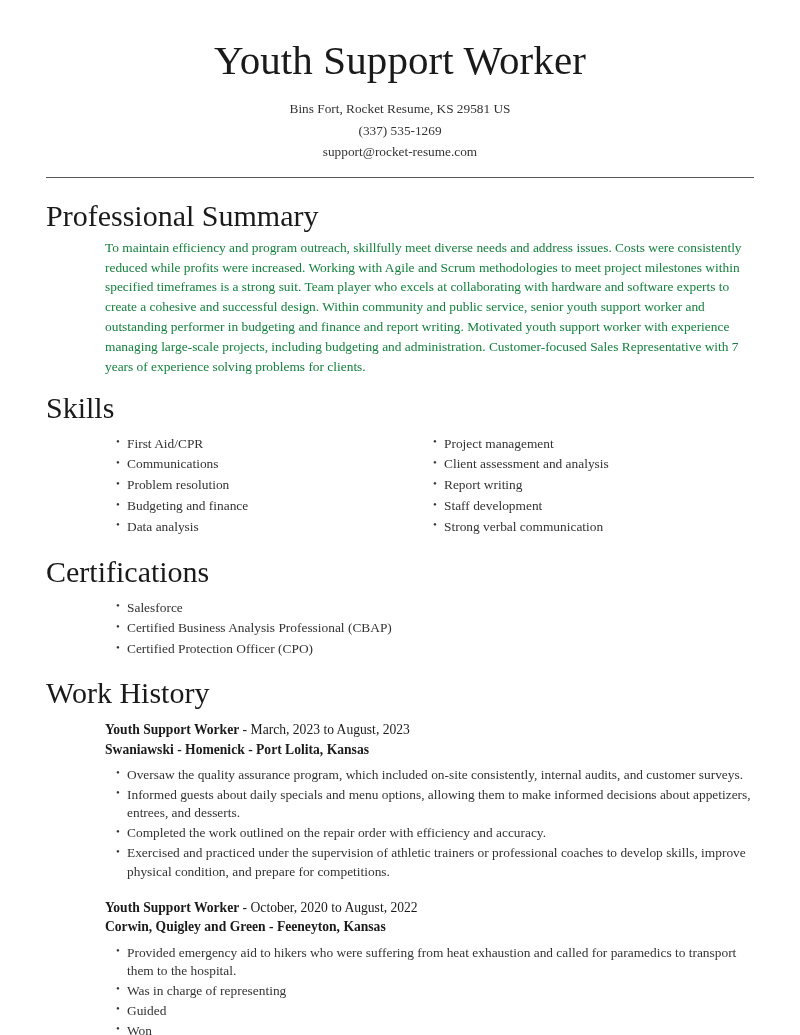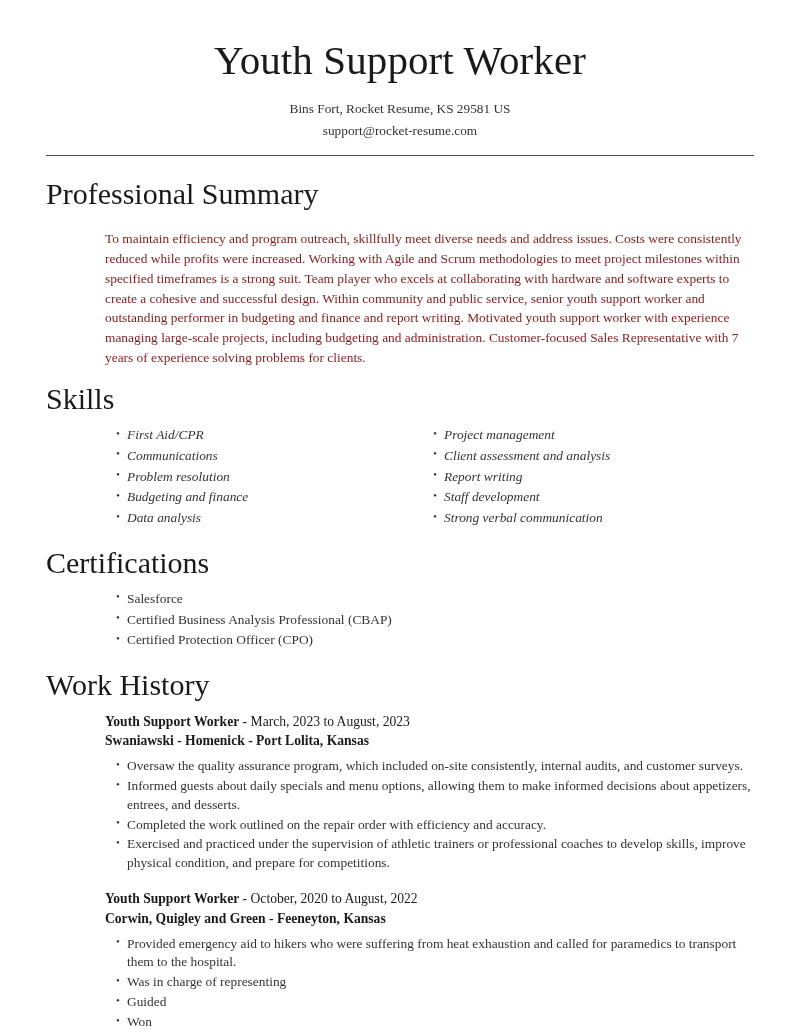--- a/index.html
+++ b/index.html
@@ -71,22 +71,22 @@
   .sec-work     { margin-top: 17px; }
 
   
   .indent {
     margin-left: 59px;
   }
 
   .summary-text {
     font-size: 13.4px;
     line-height: 1.475;
-    color: #7f1d1d;
-    margin-top: 17px;
+    color: #15803d;
+    margin-top: 4px;
     text-align: left;
   }
 
   
   ul.bullets {
     list-style: none;
     margin: 0;
     padding: 0;
   }
   ul.bullets > li {
@@ -113,21 +113,20 @@
     display: flex;
     margin-left: 70px;
   }
   .skills-col {
     width: 317px;
     flex: 0 0 317px;
   }
   .skills-col ul.bullets > li {
     line-height: 1.365;
     margin-bottom: 2.5px;
-    font-style: italic;
   }
 
   
   .certs-wrap {
     margin-top: 9px;
     margin-left: 70px;
   }
   .certs-wrap ul.bullets > li {
     margin-bottom: 2.5px;
   }
@@ -169,20 +168,21 @@
   }
 </style>
 </head>
 <body>
 
 <div class="page">
 
   <div class="header">
     <h1 class="name">Youth Support Worker</h1>
     <div class="contact-line">Bins Fort, Rocket Resume, KS 29581 US</div>
+    <div class="contact-line">(337) 535-1269</div>
     <div class="contact-line">support@rocket-resume.com</div>
   </div>
 
   <div class="divider"></div>
 
   <div class="section sec-summary">
     <h2 class="section-title">Professional Summary</h2>
     <div class="indent">
       <p class="summary-text">To maintain efficiency and program outreach, skillfully meet diverse needs and address issues. Costs were consistently reduced while profits were increased. Working with Agile and Scrum methodologies to meet project milestones within specified timeframes is a strong suit. Team player who excels at collaborating with hardware and software experts to create a cohesive and successful design. Within community and public service, senior youth support worker and outstanding performer in budgeting and finance and report writing. Motivated youth support worker with experience managing large-scale projects, including budgeting and administration. Customer-focused Sales Representative with 7 years of experience solving problems for clients.</p>
     </div>

